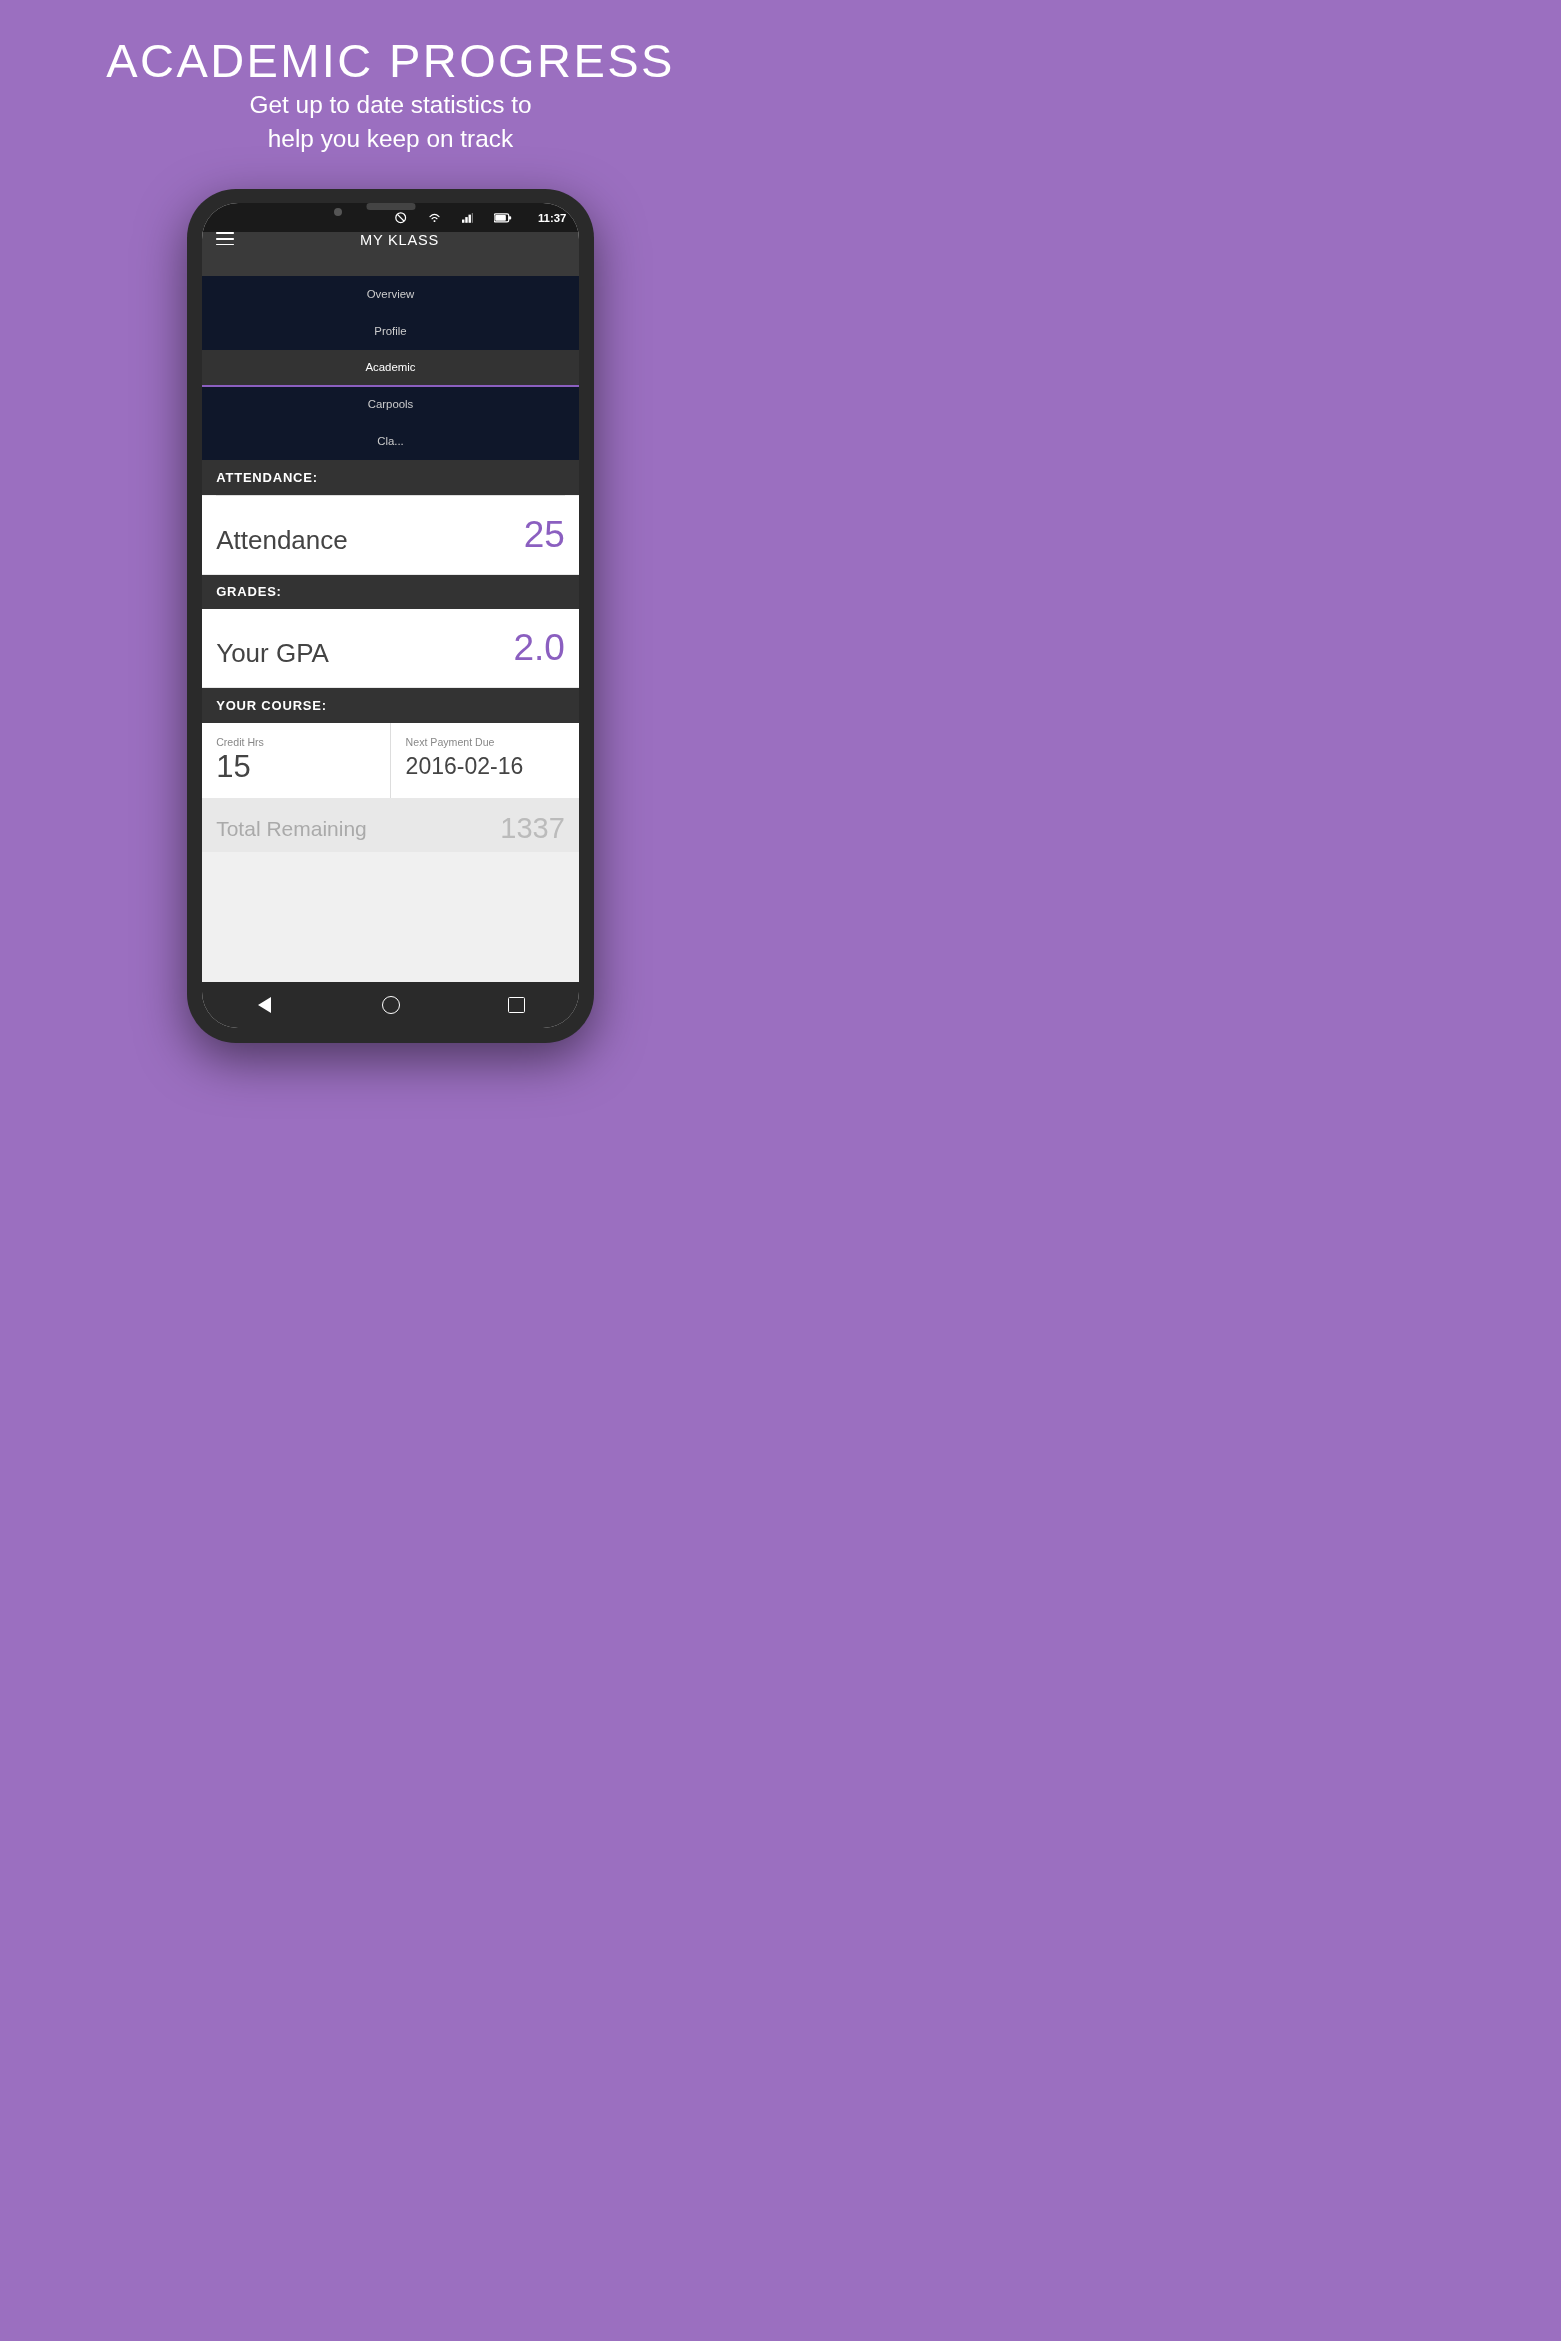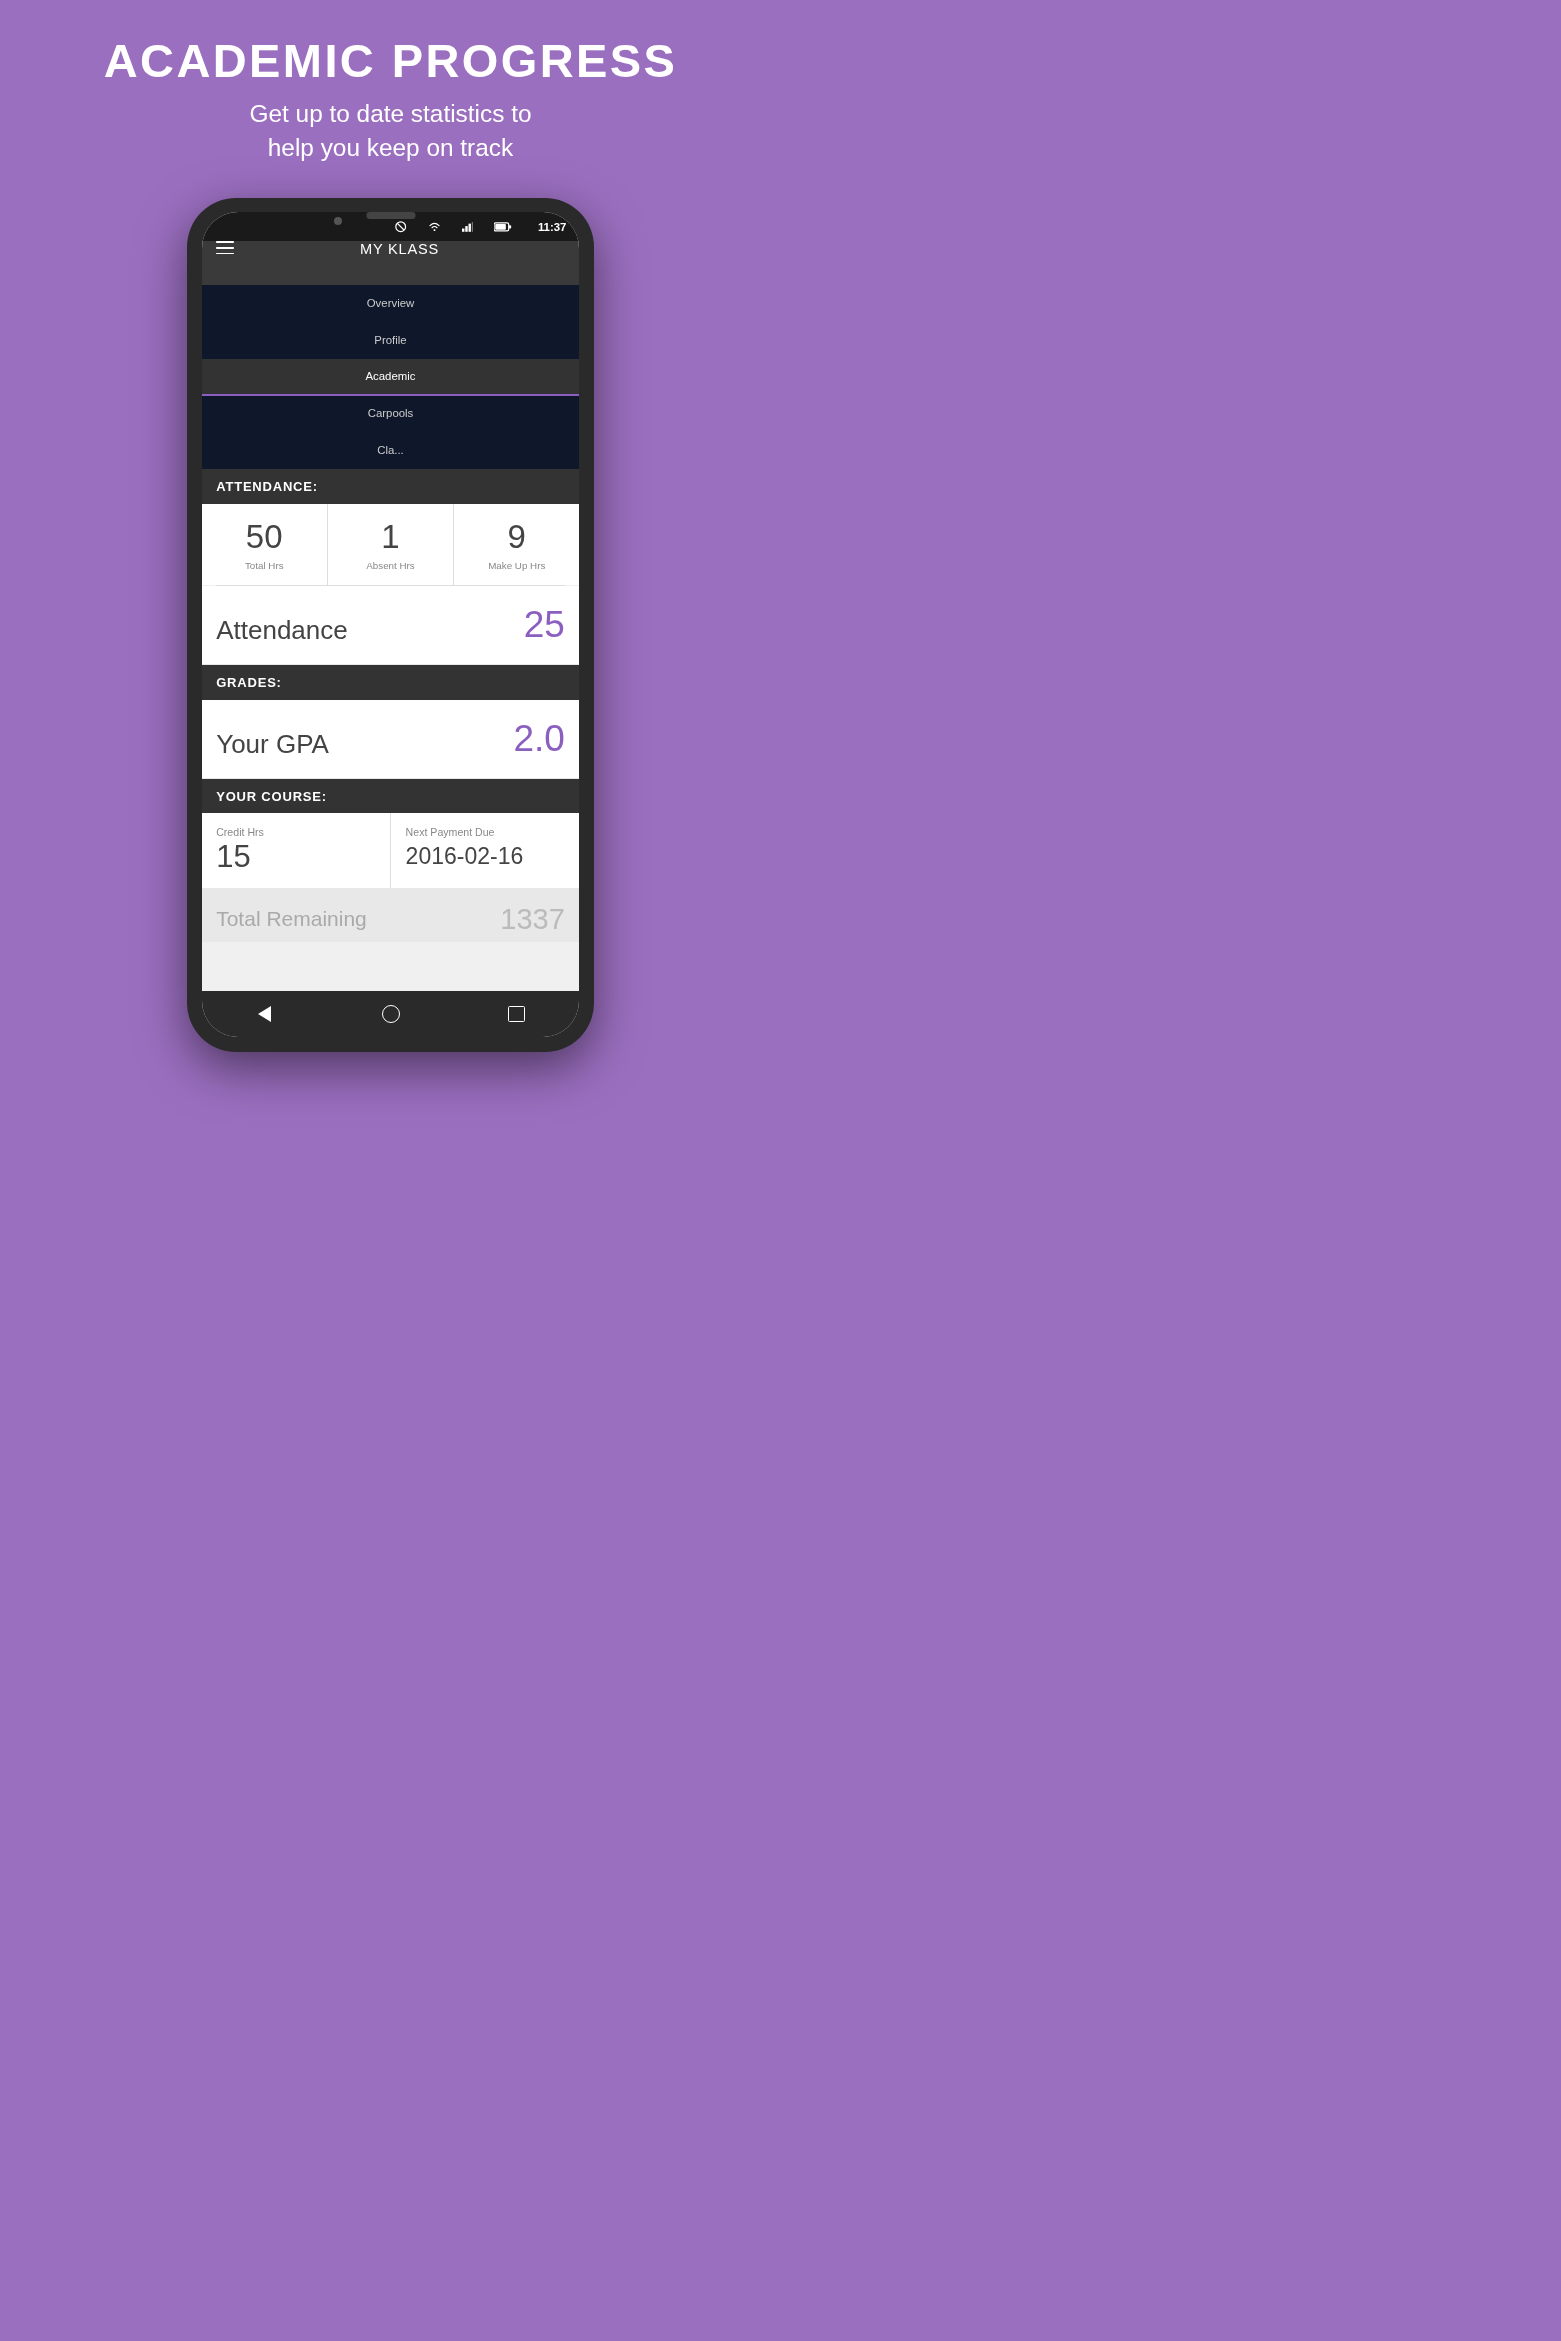--- a/index.html
+++ b/index.html
@@ -16,24 +16,24 @@
     }
 
     .page-header {
       text-align: center;
       padding: 33px 16.3px 24.4px;
       color: white;
     }
 
     .page-title {
       font-size: 47px;
-      font-weight: 700;
+      font-weight: 400;
       letter-spacing: 2.4px;
       text-transform: uppercase;
-      margin-bottom: 9px;
+      margin-bottom: 0;
     }
 
     .page-subtitle {
       font-size: 24.4px;
       font-weight: 300;
       line-height: 1.4;
     }
 
     
     .phone-frame {
@@ -400,34 +400,20 @@
         <div class="tab-item">Profile</div>
         <div class="tab-item active">Academic</div>
         <div class="tab-item">Carpools</div>
         <div class="tab-item">Cla...</div>
       </div>
 
       <div class="content-area">
 
         <div class="section-header">ATTENDANCE:</div>
 
-        <div class="stats-row">
-          <div class="stat-item">
-            <span class="stat-number">50</span>
-            <div class="stat-label">Total Hrs</div>
-          </div>
-          <div class="stat-item">
-            <span class="stat-number">1</span>
-            <div class="stat-label">Absent Hrs</div>
-          </div>
-          <div class="stat-item">
-            <span class="stat-number">9</span>
-            <div class="stat-label">Make Up Hrs</div>
-          </div>
-        </div>
 
         <div class="divider-line"></div>
 
         <div class="metric-row">
           <span class="metric-name">Attendance</span>
           <span class="metric-value">25</span>
         </div>
 
         <div class="section-header">GRADES:</div>
 

